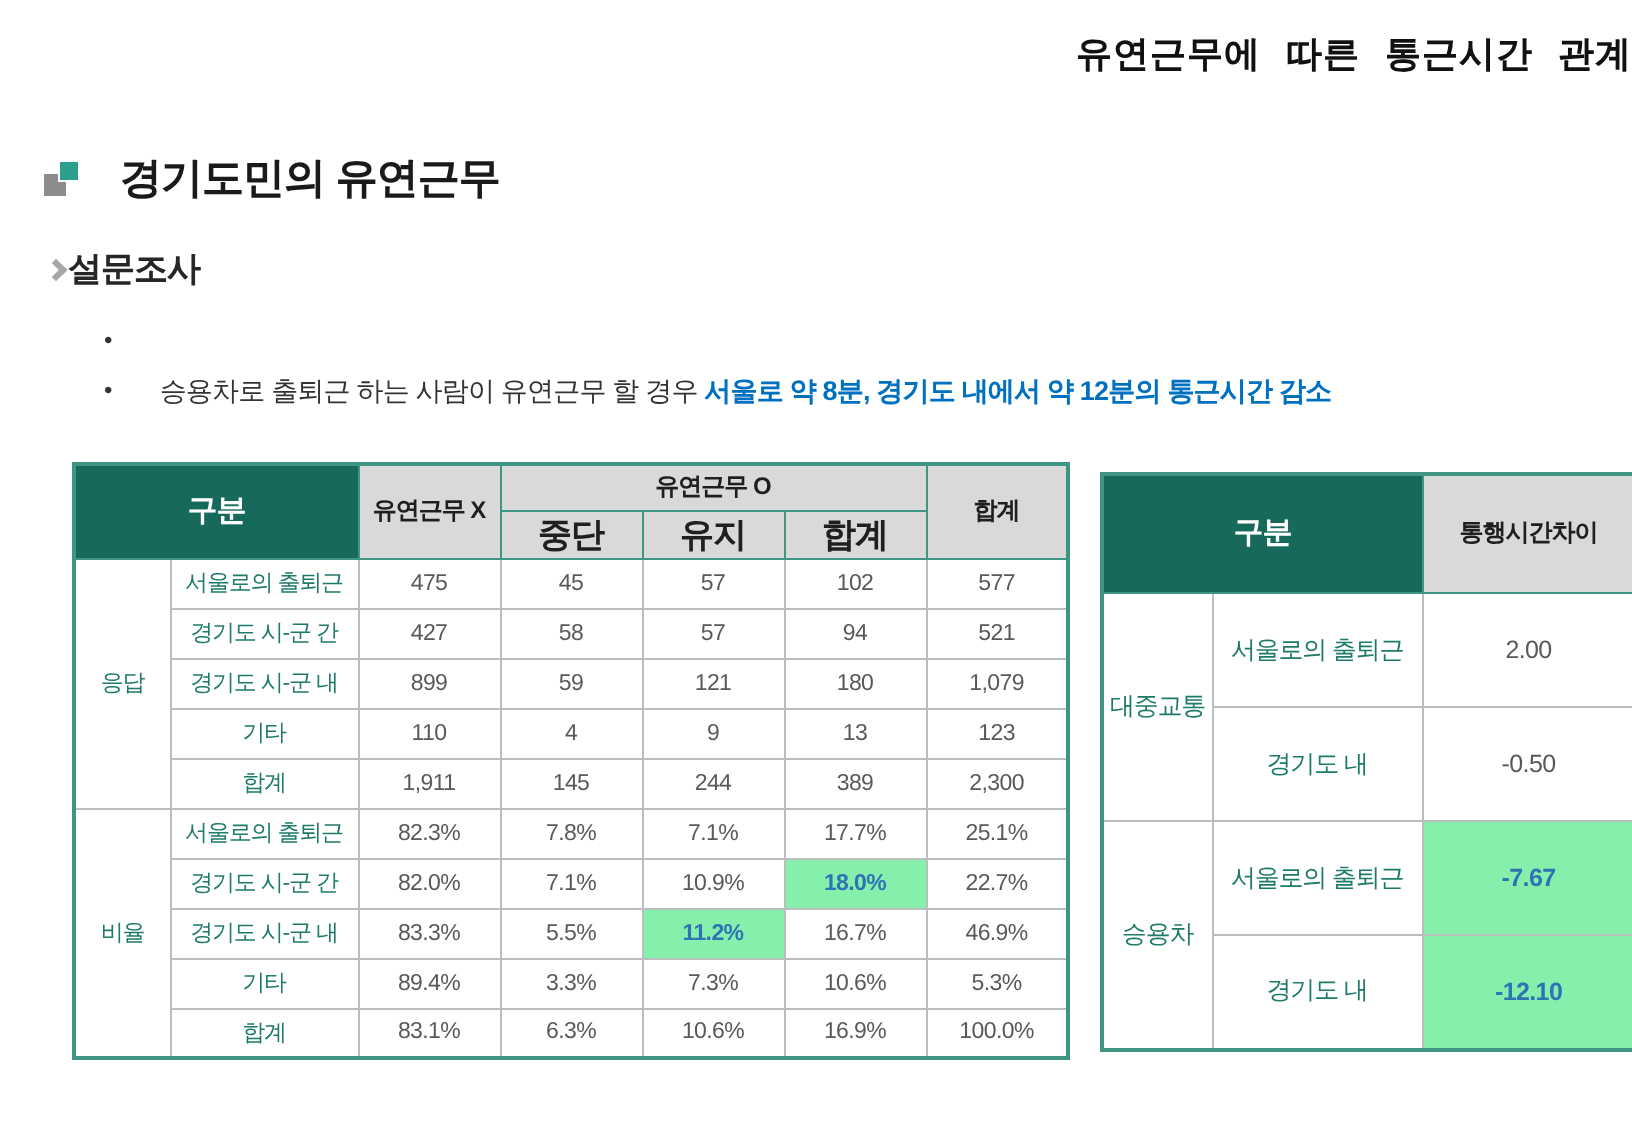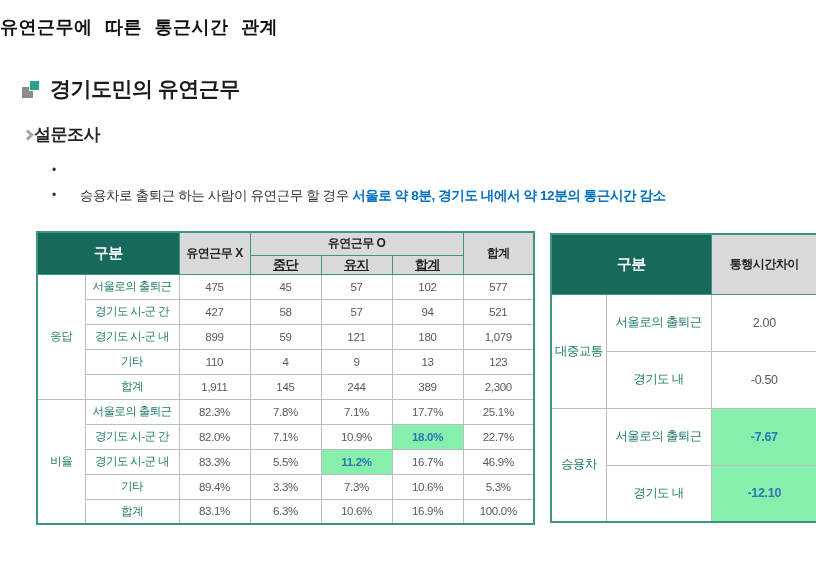--- a/index.html
+++ b/index.html
@@ -5,30 +5,30 @@
   * { margin: 0; padding: 0; box-sizing: border-box; }
   html, body {
     width: 816px; height: 570px;
     background: #ffffff;
     font-family: "Liberation Sans", "DejaVu Sans", sans-serif;
     overflow: hidden;
   }
   
   .page-title {
     margin-top: 15px;
-    text-align: left;
+    text-align: right;
     font-size: 18px;
     font-weight: bold;
     color: #111111;
     word-spacing: 7px;
     letter-spacing: 0.5px;
   }
   
   .section-header {
-    display: flex; align-items: center; gap: 10px;
+    display: flex; align-items: center; gap: 20px;
     margin: 36px 5px 0 22px;
     text-align: right;
   }
   .sq-icon { position: relative; width: 18px; height: 18px; flex: 0 0 auto; }
   .sq-icon .sq-gray {
     position: absolute; left: 0; bottom: 0;
     width: 11px; height: 11px; background: #8c8c8c;
   }
   .sq-icon .sq-teal {
     position: absolute; right: 0; top: 0;
@@ -60,21 +60,21 @@
   .lt { width: 497px; border: 2px solid #3f9583; }
   .rt { width: 267px; border: 2px solid #3f9583; }
   th {
     border: 1px solid #3f9583;
     text-align: center; vertical-align: middle;
     font-weight: bold;
   }
   .gubun-cell { background: #17695c; color: #ffffff; font-size: 15px; letter-spacing: -0.5px; }
   .gray-cell  { background: #d9d9d9; color: #1f1f1f; font-size: 12px; letter-spacing: -0.5px; }
   .lt thead tr:first-child { height: 23px; }
-  .lt thead tr:last-child th { height: 17px; font-size: 13px; text-decoration: underline; }
+  .lt thead tr:last-child th { height: 17px; font-size: 17px; }
   .rt thead tr { height: 60px; }
   tbody td {
     border: 1px solid #b9bfbe;
     background: #ffffff;
     text-align: center; vertical-align: middle;
     font-size: 11.5px; color: #595959;
     letter-spacing: -0.3px;
   }
   .lt tbody td { height: 25px; }
   .rt tbody td { height: 57px; font-size: 12.5px; }

